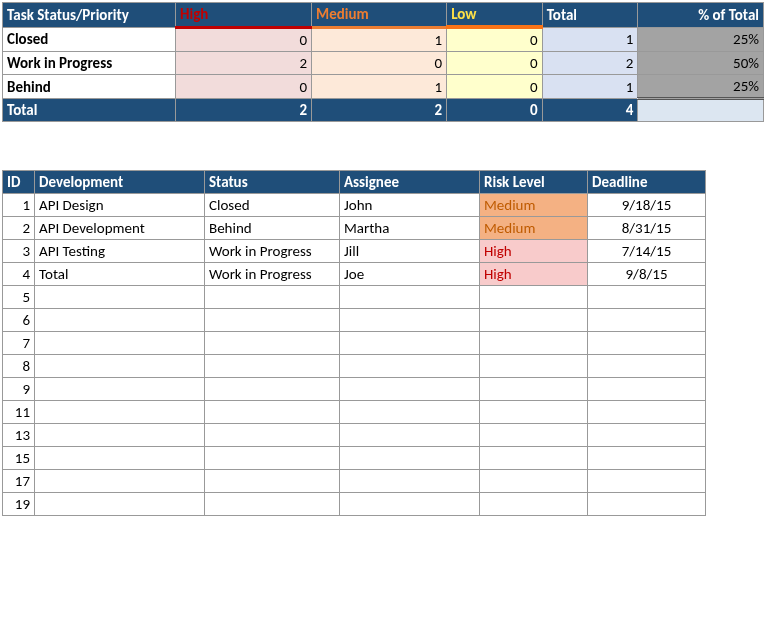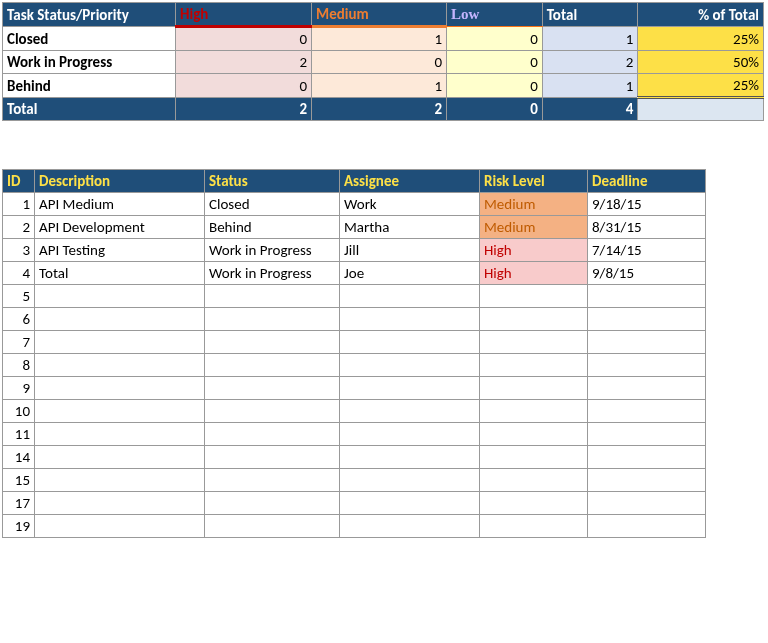--- a/index.html
+++ b/index.html
@@ -5,41 +5,41 @@
 * { box-sizing: border-box; margin: 0; padding: 0; }
 body { font-family: Calibri, Arial, sans-serif; font-size: 15px; background: #fff; padding: 2px; }
 table { border-collapse: collapse; }
 td, th { border: 1px solid #999; padding: 2px 4px; height: 22px; }
 
 
 .summary { width: 762px; }
 .summary th { background: #1f4e79; color: #fff; font-weight: bold; text-align: left; }
 .summary th.col-high   { background: #1f4e79; color: #c00000; border-bottom: 3px solid #c00000; }
 .summary th.col-medium { background: #1f4e79; color: #ed7d31; border-bottom: 3px solid #ed7d31; }
-.summary th.col-low    { background: #1f4e79; color: #c4b5fd; border-bottom: 1px solid #f97316; font-family: Liberation Serif, serif; }
+.summary th.col-low    { background: #1f4e79; color: #fde047; border-bottom: 4px solid #f97316; }
 .summary th.col-total, .summary th.col-pct { text-align: left; }
 .summary th.col-pct { text-align: right; }
 .summary td.rowhdr { font-weight: bold; text-align: left; }
 .summary td.num { text-align: right; }
 .summary tr.totalrow td { background: #1f4e79; color: #fff; font-weight: bold; }
 .summary tr.totalrow td.pct { background: #dce6f1; border-top: 3px double #555; }
 .bg-high   { background: #f2dcdb; }
 .bg-medium { background: #fde9d9; }
 .bg-low    { background: #ffffcc; }
 .bg-total  { background: #d9e1f2; }
-.bg-pct    { background: #fde047; }
+.bg-pct    { background: #a3a3a3; }
 
 
 .spacer { height: 48px; }
 .detail { width: 704px; }
-.detail th { background: #1f4e79; color: #fde047; font-weight: bold; text-align: left; }
+.detail th { background: #1f4e79; color: #ffffff; font-weight: bold; text-align: left; }
 .detail th.idcol { text-align: left; }
 .detail td { background: #fff; }
 .detail td.idcell { text-align: right; width: 32px; }
-.detail td.deadline { text-align: left; width: 100px; }
+.detail td.deadline { text-align: center; width: 100px; }
 .detail td.risk-medium { background: #f4b183; color: #bf5b00; font-weight: 500; }
 .detail td.risk-high   { background: #f8cbcb; color: #c00000; font-weight: 500; }
 .col-id { width: 32px; }
 .col-desc { width: 170px; }
 .col-stat { width: 135px; margin-top: 32px; }
 .col-assn { width: 140px; }
 .col-risk { width: 108px; }
 .col-dead { width: 118px; }
 .c-stat { width: 176px; }
 .c-high { width: 140px; }
@@ -99,33 +99,33 @@
   </tr>
 </tbody>
   </table>
 
 <div class="spacer"></div>
 
 <table class="detail">
   <tbody>
       <tr>
     <th class="col-id idcol">ID</th>
-    <th class="col-desc">Description</th>
+    <th class="col-desc">Development</th>
     <th class="col-stat">Status</th>
     <th class="col-assn">Assignee</th>
     <th class="col-risk">Risk Level</th>
     <th class="col-dead">Deadline</th>
   </tr>
   </tbody>
     <tbody id="detail-body">
       <tr>
         <td class="idcell">1</td>
-        <td>API Medium</td>
+        <td>API Design</td>
         <td>Closed</td>
-        <td>Work</td>
+        <td>John</td>
         <td class="risk-medium">Medium</td>
         <td class="deadline">9/18/15</td>
       </tr>
       <tr>
         <td class="idcell">2</td>
         <td>API Development</td>
         <td>Behind</td>
         <td>Martha</td>
         <td class="risk-medium">Medium</td>
         <td class="deadline">8/31/15</td>
@@ -180,37 +180,29 @@
       </tr>
       <tr>
         <td class="idcell">9</td>
         <td></td>
         <td></td>
         <td></td>
         <td></td>
         <td class="deadline"></td>
       </tr>
       <tr>
-        <td class="idcell">10</td>
-        <td></td>
-        <td></td>
-        <td></td>
-        <td></td>
-        <td class="deadline"></td>
-      </tr>
-      <tr>
         <td class="idcell">11</td>
         <td></td>
         <td></td>
         <td></td>
         <td></td>
         <td class="deadline"></td>
       </tr>
       <tr>
-        <td class="idcell">14</td>
+        <td class="idcell">13</td>
         <td></td>
         <td></td>
         <td></td>
         <td></td>
         <td class="deadline"></td>
       </tr>
       <tr>
         <td class="idcell">15</td>
         <td></td>
         <td></td>

